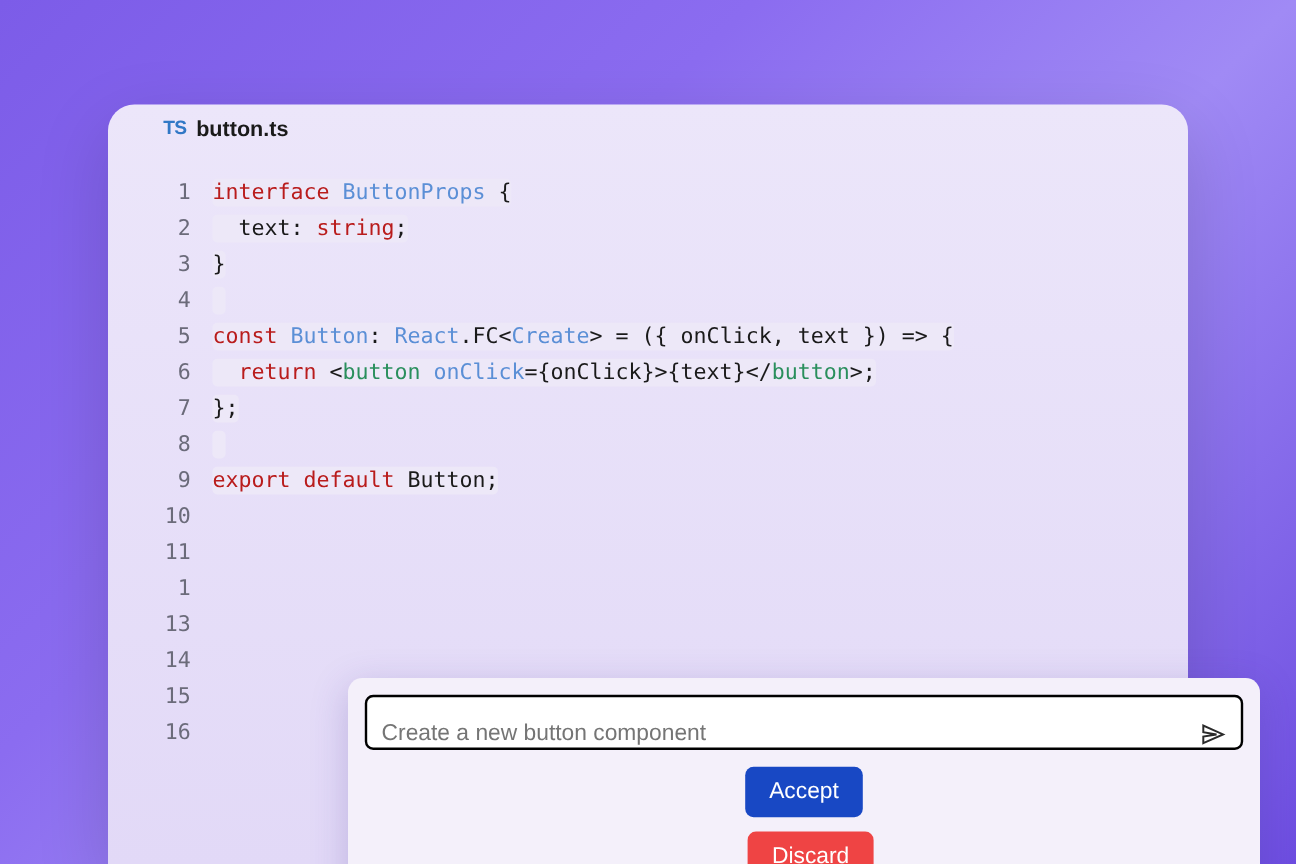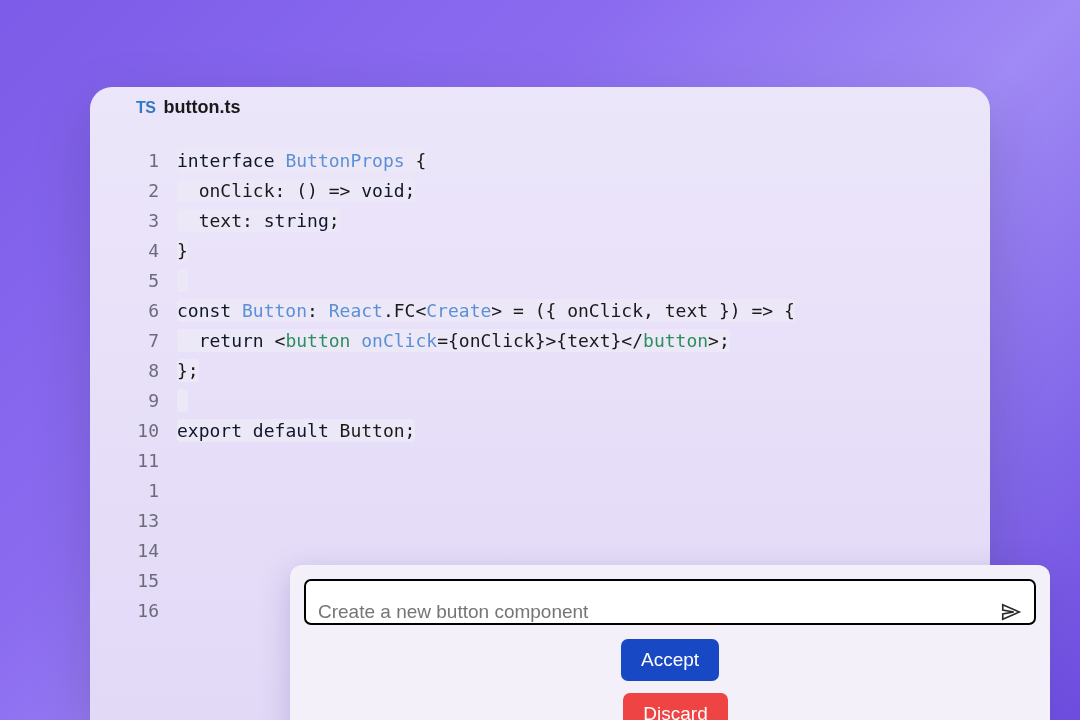--- a/index.html
+++ b/index.html
@@ -68,21 +68,21 @@
       line-height: 30px;
       white-space: pre;
       color: #1a1a1a;
     }
     .hl {
       background: #ede8f8;
       border-radius: 4px;
       display: inline;
       padding: 1px 0;
     }
-    .kw { color: #0f172a; }
+    .kw { color: #b91c1c; }
     .type { color: #5b8fd6; }
     .tag { color: #2a8f5d; }
     .attr { color: #5b8fd6; }
 
     .prompt-panel {
       position: absolute;
       left: 200px;
       top: 478px;
       width: 760px;
       background: #f4f0fa;
@@ -167,21 +167,20 @@
       <div class="line-num">10</div>
       <div class="line-num">11</div>
       <div class="line-num">1</div>
       <div class="line-num">13</div>
       <div class="line-num">14</div>
       <div class="line-num">15</div>
       <div class="line-num">16</div>
     </div>
     <div class="code-content">
       <div class="code-line"><span class="hl"><span class="kw">interface</span> <span class="type">ButtonProps</span><span> {</span></span></div>
-      <div class="code-line"><span class="hl"><span>  onClick</span><span>: () =&gt; </span><span class="kw">void</span><span>;</span></span></div>
       <div class="code-line"><span class="hl"><span>  text</span><span>: </span><span class="kw">string</span><span>;</span></span></div>
       <div class="code-line"><span class="hl">}</span></div>
       <div class="code-line"><span class="hl"> </span></div>
       <div class="code-line"><span class="hl"><span class="kw">const</span><span class="type"> Button</span><span>: </span><span class="type">React</span><span>.FC</span><span>&lt;</span><span class="type">Create</span><span>&gt;</span><span> = ({ onClick, text }) =&gt; {</span></span></div>
       <div class="code-line"><span class="hl"><span class="kw">  return </span><span>&lt;</span><span class="tag">button</span><span> </span><span class="attr">onClick</span><span>={onClick}&gt;{text}</span><span>&lt;/</span><span class="tag">button</span><span>&gt;;</span></span></div>
       <div class="code-line"><span class="hl">};</span></div>
       <div class="code-line"><span class="hl"> </span></div>
       <div class="code-line"><span class="hl"><span class="kw">export</span><span class="kw"> default</span><span> Button;</span></span></div>
     </div>
   </div>

